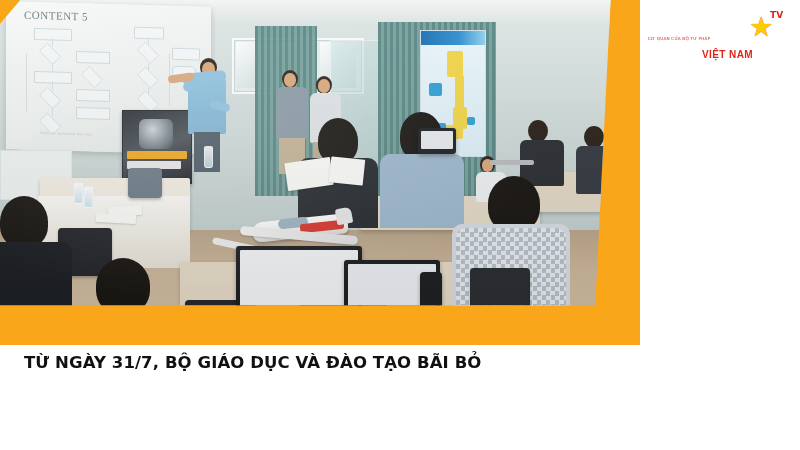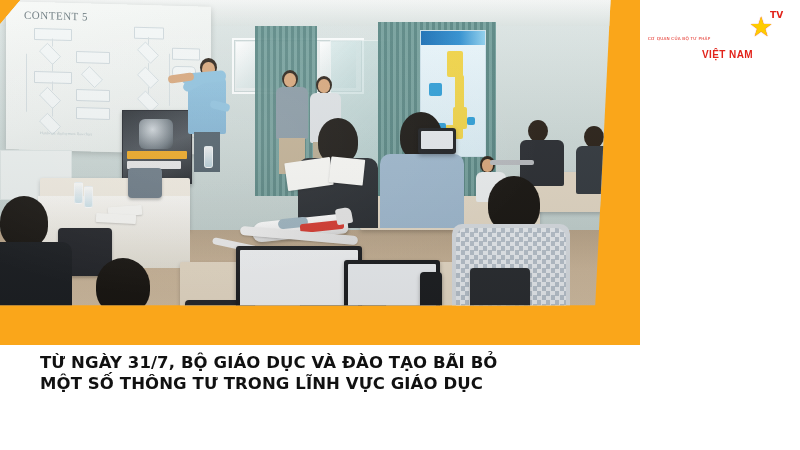--- a/index.html
+++ b/index.html
@@ -338,21 +338,20 @@
     white-space:nowrap;
     margin-top:16px;
   }
 
   
   #headline {
     position:absolute;
     left:24px;
     top:352px;
     width:740px;
-    margin-left:16px;
   }
   .headline-line {
     font-family:"DejaVu Sans", sans-serif;
     font-weight:bold;
     font-size:16.5px;
     line-height:21px;
     color:#111111;
     letter-spacing:.1px;
     white-space:nowrap;
   }
@@ -551,14 +550,13 @@
   <div id="logo-star">
     <span>★</span>
   </div>
   <div id="logo-tv">TV</div>
   <div id="logo-sub1">CƠ QUAN CỦA BỘ TƯ PHÁP</div>
   <div id="logo-sub2">VIỆT NAM</div>
 </div>
 
 <div id="headline">
   <div class="headline-line">TỪ NGÀY 31/7, BỘ GIÁO DỤC VÀ ĐÀO TẠO BÃI BỎ</div>
-  <div class="headline-line">MỘT SỐ THÔNG TƯ TRONG LĨNH VỰC GIÁO DỤC</div>
 </div>
 
 </body></html>

